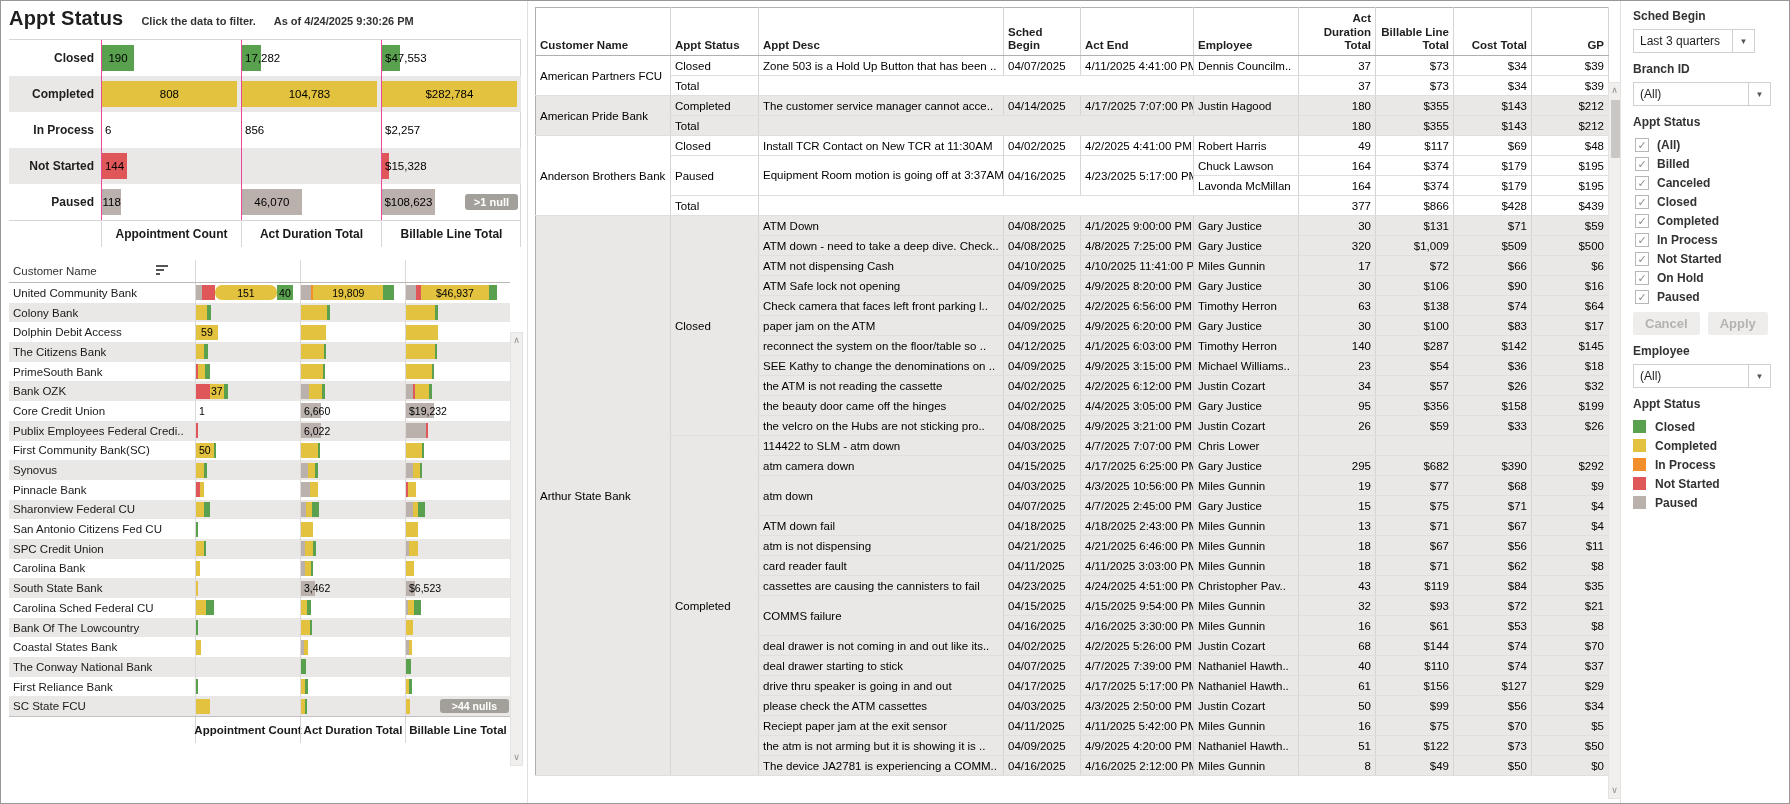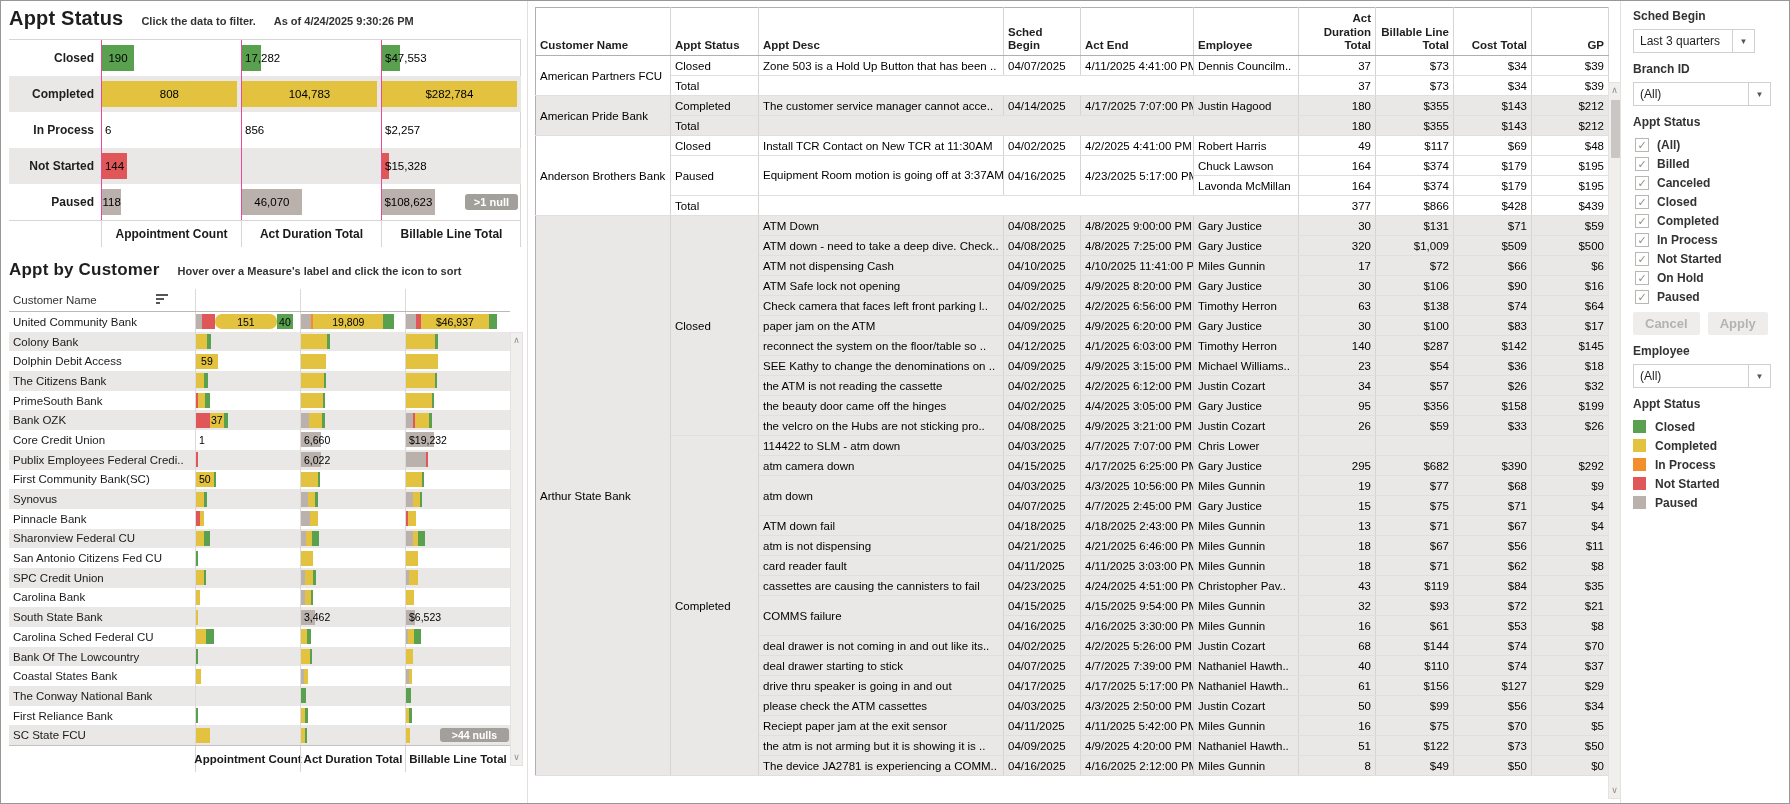--- a/index.html
+++ b/index.html
@@ -161,24 +161,20 @@
         </div>
       </div>
     <div class="st-axis">
         <div class="ax-cell ax-first"></div>
         <div class="ax-cell">Appointment Count</div>
         <div class="ax-cell">Act Duration Total</div>
         <div class="ax-cell">Billable Line Total</div>
       </div>
 
     <div class="cu-sec">
-      <div class="sec-head">
-        <span class="sec-title" style="font-size:17px">Appt by Customer</span>
-        <span class="sec-hint">Hover over a Measure's label and click the icon to sort</span>
-      </div>
       <div class="cu-headrow">
         <div class="cu-colhead">
           <span>Customer Name</span>
           <span class="sort-icon">
               <i></i>
               <i></i>
               <i></i>
             </span>
         </div>
         <div class="cu-headcell"></div>
@@ -603,21 +599,21 @@
             <td class="td-num">377</td>
             <td class="td-num">$866</td>
             <td class="td-num">$428</td>
             <td class="td-num">$439</td>
           </tr>
           <tr class="det-row shade grp-top">
             <td class="td-cust" rowspan="28">Arthur State Bank</td>
             <td class="td-status" rowspan="11">Closed</td>
             <td class="td-desc">ATM Down</td>
             <td class="td-date">04/08/2025</td>
-            <td class="td-date">4/8/2025 9:00:00 PM</td>
+            <td class="td-date">4/1/2025 9:00:00 PM</td>
             <td class="td-emp">Gary Justice</td>
             <td class="td-num">30</td>
             <td class="td-num">$131</td>
             <td class="td-num">$71</td>
             <td class="td-num">$59</td>
           </tr>
           <tr class="det-row shade">
             <td class="td-desc">ATM down - need to take a deep dive. Check..</td>
             <td class="td-date">04/08/2025</td>
             <td class="td-date">4/8/2025 7:25:00 PM</td>

